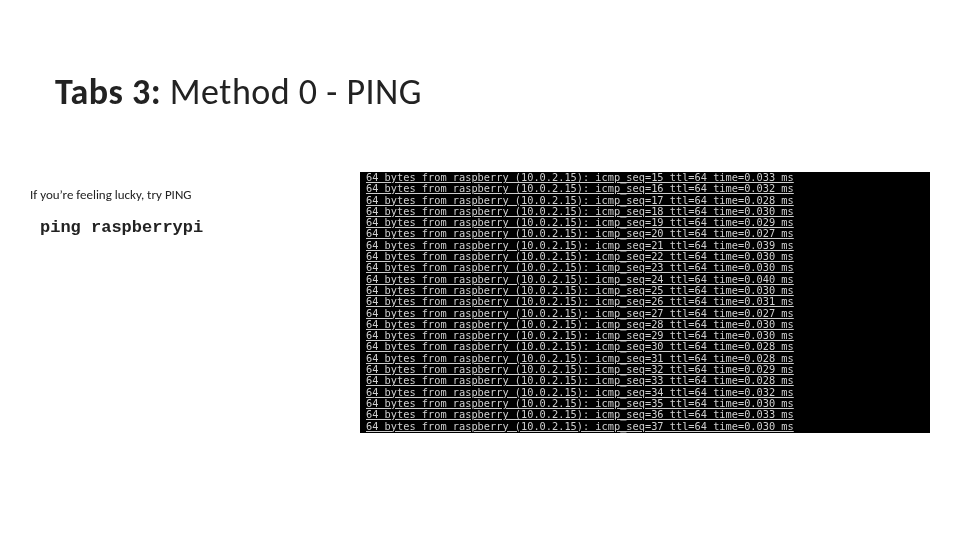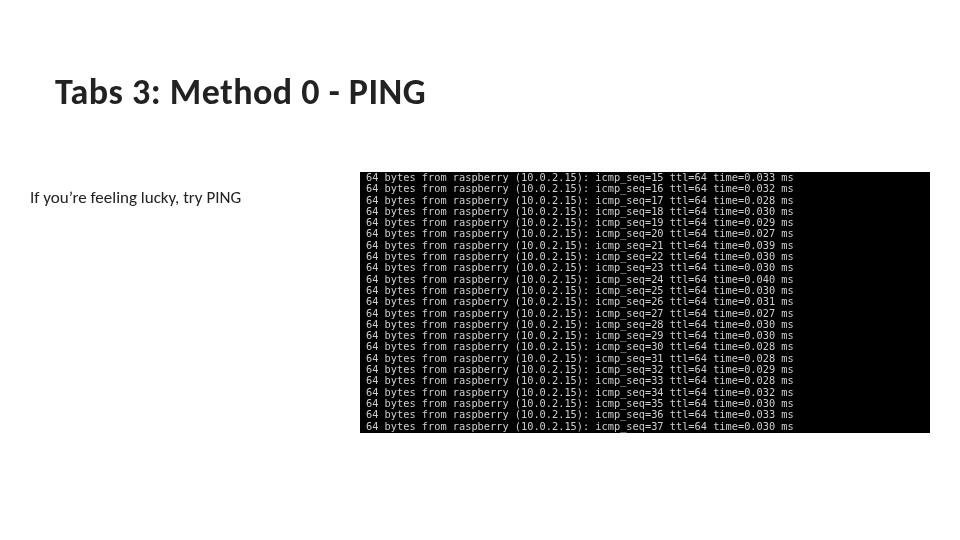--- a/index.html
+++ b/index.html
@@ -22,31 +22,31 @@
     left: 55px;
     top: 70px;
     font-size: 36px;
     color: #222;
     letter-spacing: 0.5px;
   }
   .title .bold {
     font-weight: 800;
   }
   .title .rest {
-    font-weight: 700;
+    font-weight: 400;
   }
   .sidetext {
     position: absolute;
     left: 30px;
     top: 187px;
     width: 320px;
     color: #222;
   }
   .feeling {
-    font-size: 17px;
+    font-size: 13px;
     font-weight: 400;
     margin-bottom: 16px;
   }
   .cmd {
     font-family: "Courier New", Courier, monospace;
     font-size: 17px;
     font-weight: 700;
     margin-left: 10px;
   }
   .terminal {
@@ -75,36 +75,38 @@
     box-sizing: border-box;
     letter-spacing: 1px;
   }
   .term-inner {
     padding: 0 6px 4px 6px;
     font-family: "DejaVu Sans Mono", "Lucida Console", Consolas, monospace;
     font-size: 10.3px;
     line-height: 11.3px;
     color: #cfcfcf;
     white-space: pre;
+    text-decoration: underline;
   }
   .term-inner .line {
     display: block;
   }
 </style>
 </head>
 <body>
 
 <div class="slide">
 
   <div class="title">
     <span class="bold">Tabs 3:</span><span class="rest"> Method 0 - PING</span>
   </div>
 
   <div class="sidetext">
     <div class="feeling">If you’re feeling lucky, try PING</div>
+    <div class="cmd">ping raspberrypi</div>
   </div>
 
   <div class="term-crop">File  Edit  Tabs  Help</div>
 
   <div class="terminal">
     <div class="term-inner" id="term-lines"><span class="line">64 bytes from raspberry (10.0.2.15): icmp_seq=15 ttl=64 time=0.033 ms</span><span class="line">64 bytes from raspberry (10.0.2.15): icmp_seq=16 ttl=64 time=0.032 ms</span><span class="line">64 bytes from raspberry (10.0.2.15): icmp_seq=17 ttl=64 time=0.028 ms</span><span class="line">64 bytes from raspberry (10.0.2.15): icmp_seq=18 ttl=64 time=0.030 ms</span><span class="line">64 bytes from raspberry (10.0.2.15): icmp_seq=19 ttl=64 time=0.029 ms</span><span class="line">64 bytes from raspberry (10.0.2.15): icmp_seq=20 ttl=64 time=0.027 ms</span><span class="line">64 bytes from raspberry (10.0.2.15): icmp_seq=21 ttl=64 time=0.039 ms</span><span class="line">64 bytes from raspberry (10.0.2.15): icmp_seq=22 ttl=64 time=0.030 ms</span><span class="line">64 bytes from raspberry (10.0.2.15): icmp_seq=23 ttl=64 time=0.030 ms</span><span class="line">64 bytes from raspberry (10.0.2.15): icmp_seq=24 ttl=64 time=0.040 ms</span><span class="line">64 bytes from raspberry (10.0.2.15): icmp_seq=25 ttl=64 time=0.030 ms</span><span class="line">64 bytes from raspberry (10.0.2.15): icmp_seq=26 ttl=64 time=0.031 ms</span><span class="line">64 bytes from raspberry (10.0.2.15): icmp_seq=27 ttl=64 time=0.027 ms</span><span class="line">64 bytes from raspberry (10.0.2.15): icmp_seq=28 ttl=64 time=0.030 ms</span><span class="line">64 bytes from raspberry (10.0.2.15): icmp_seq=29 ttl=64 time=0.030 ms</span><span class="line">64 bytes from raspberry (10.0.2.15): icmp_seq=30 ttl=64 time=0.028 ms</span><span class="line">64 bytes from raspberry (10.0.2.15): icmp_seq=31 ttl=64 time=0.028 ms</span><span class="line">64 bytes from raspberry (10.0.2.15): icmp_seq=32 ttl=64 time=0.029 ms</span><span class="line">64 bytes from raspberry (10.0.2.15): icmp_seq=33 ttl=64 time=0.028 ms</span><span class="line">64 bytes from raspberry (10.0.2.15): icmp_seq=34 ttl=64 time=0.032 ms</span><span class="line">64 bytes from raspberry (10.0.2.15): icmp_seq=35 ttl=64 time=0.030 ms</span><span class="line">64 bytes from raspberry (10.0.2.15): icmp_seq=36 ttl=64 time=0.033 ms</span><span class="line">64 bytes from raspberry (10.0.2.15): icmp_seq=37 ttl=64 time=0.030 ms</span></div>
   </div>
 
 </div>
 

